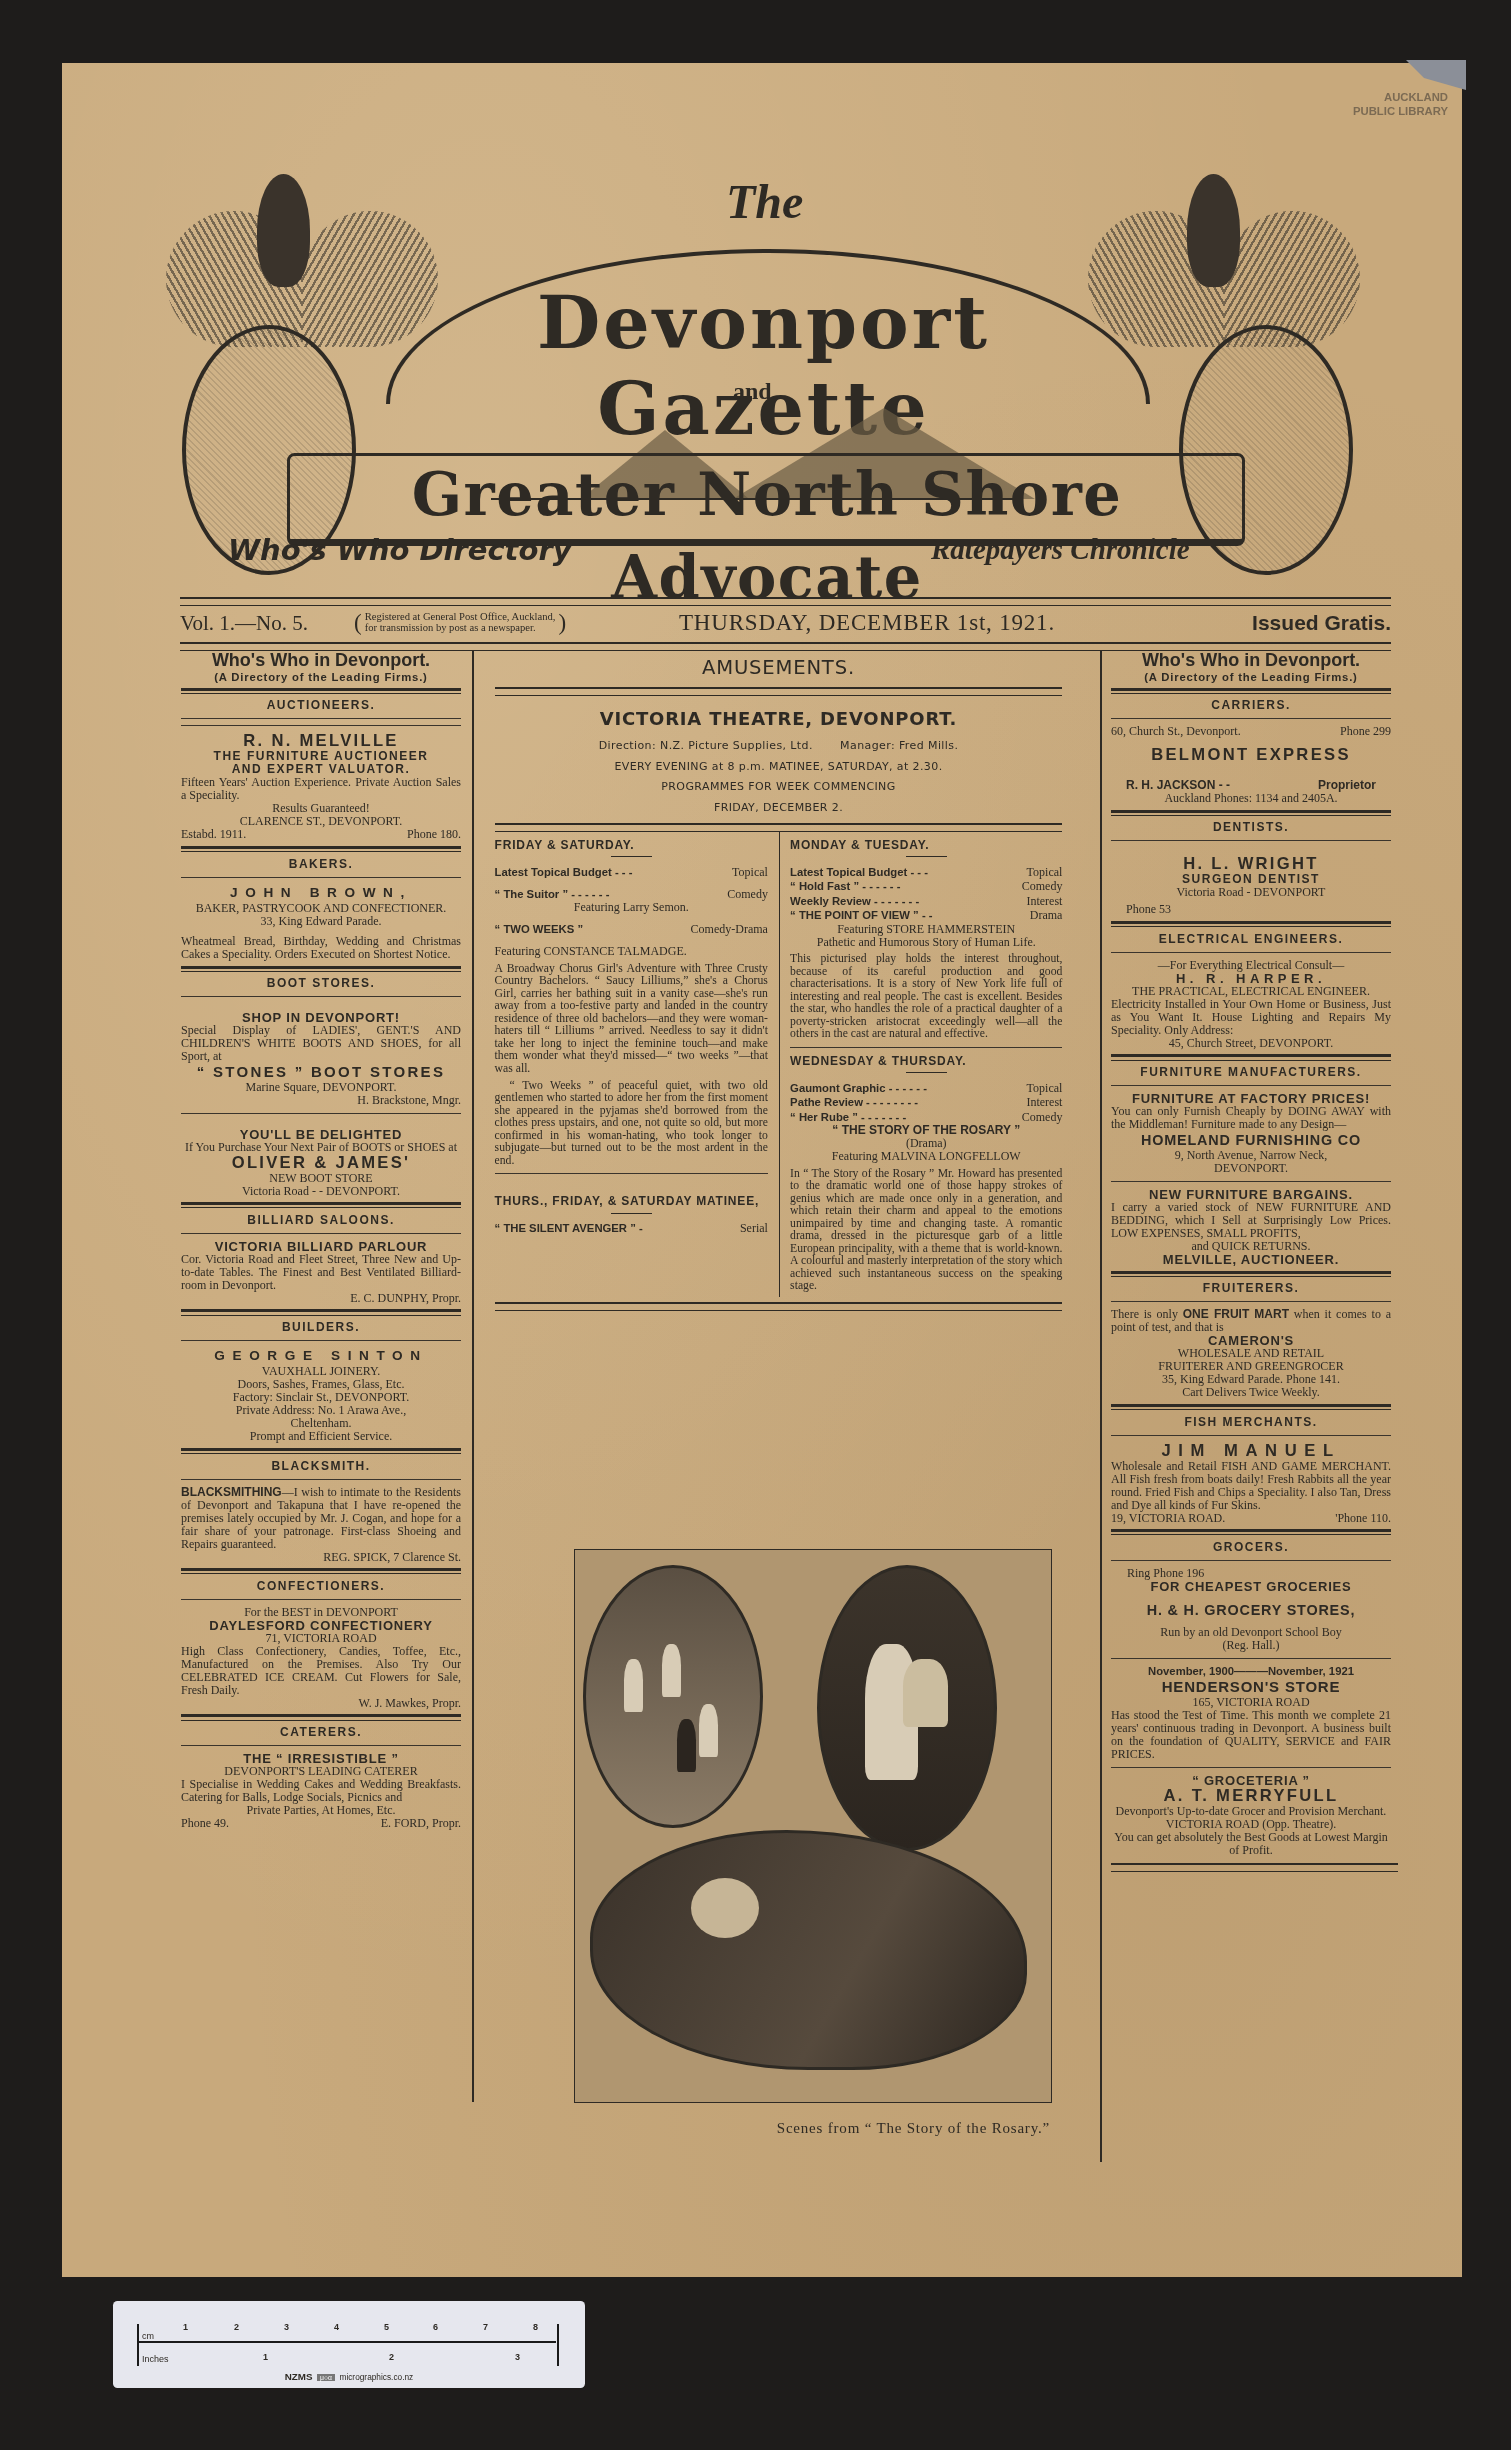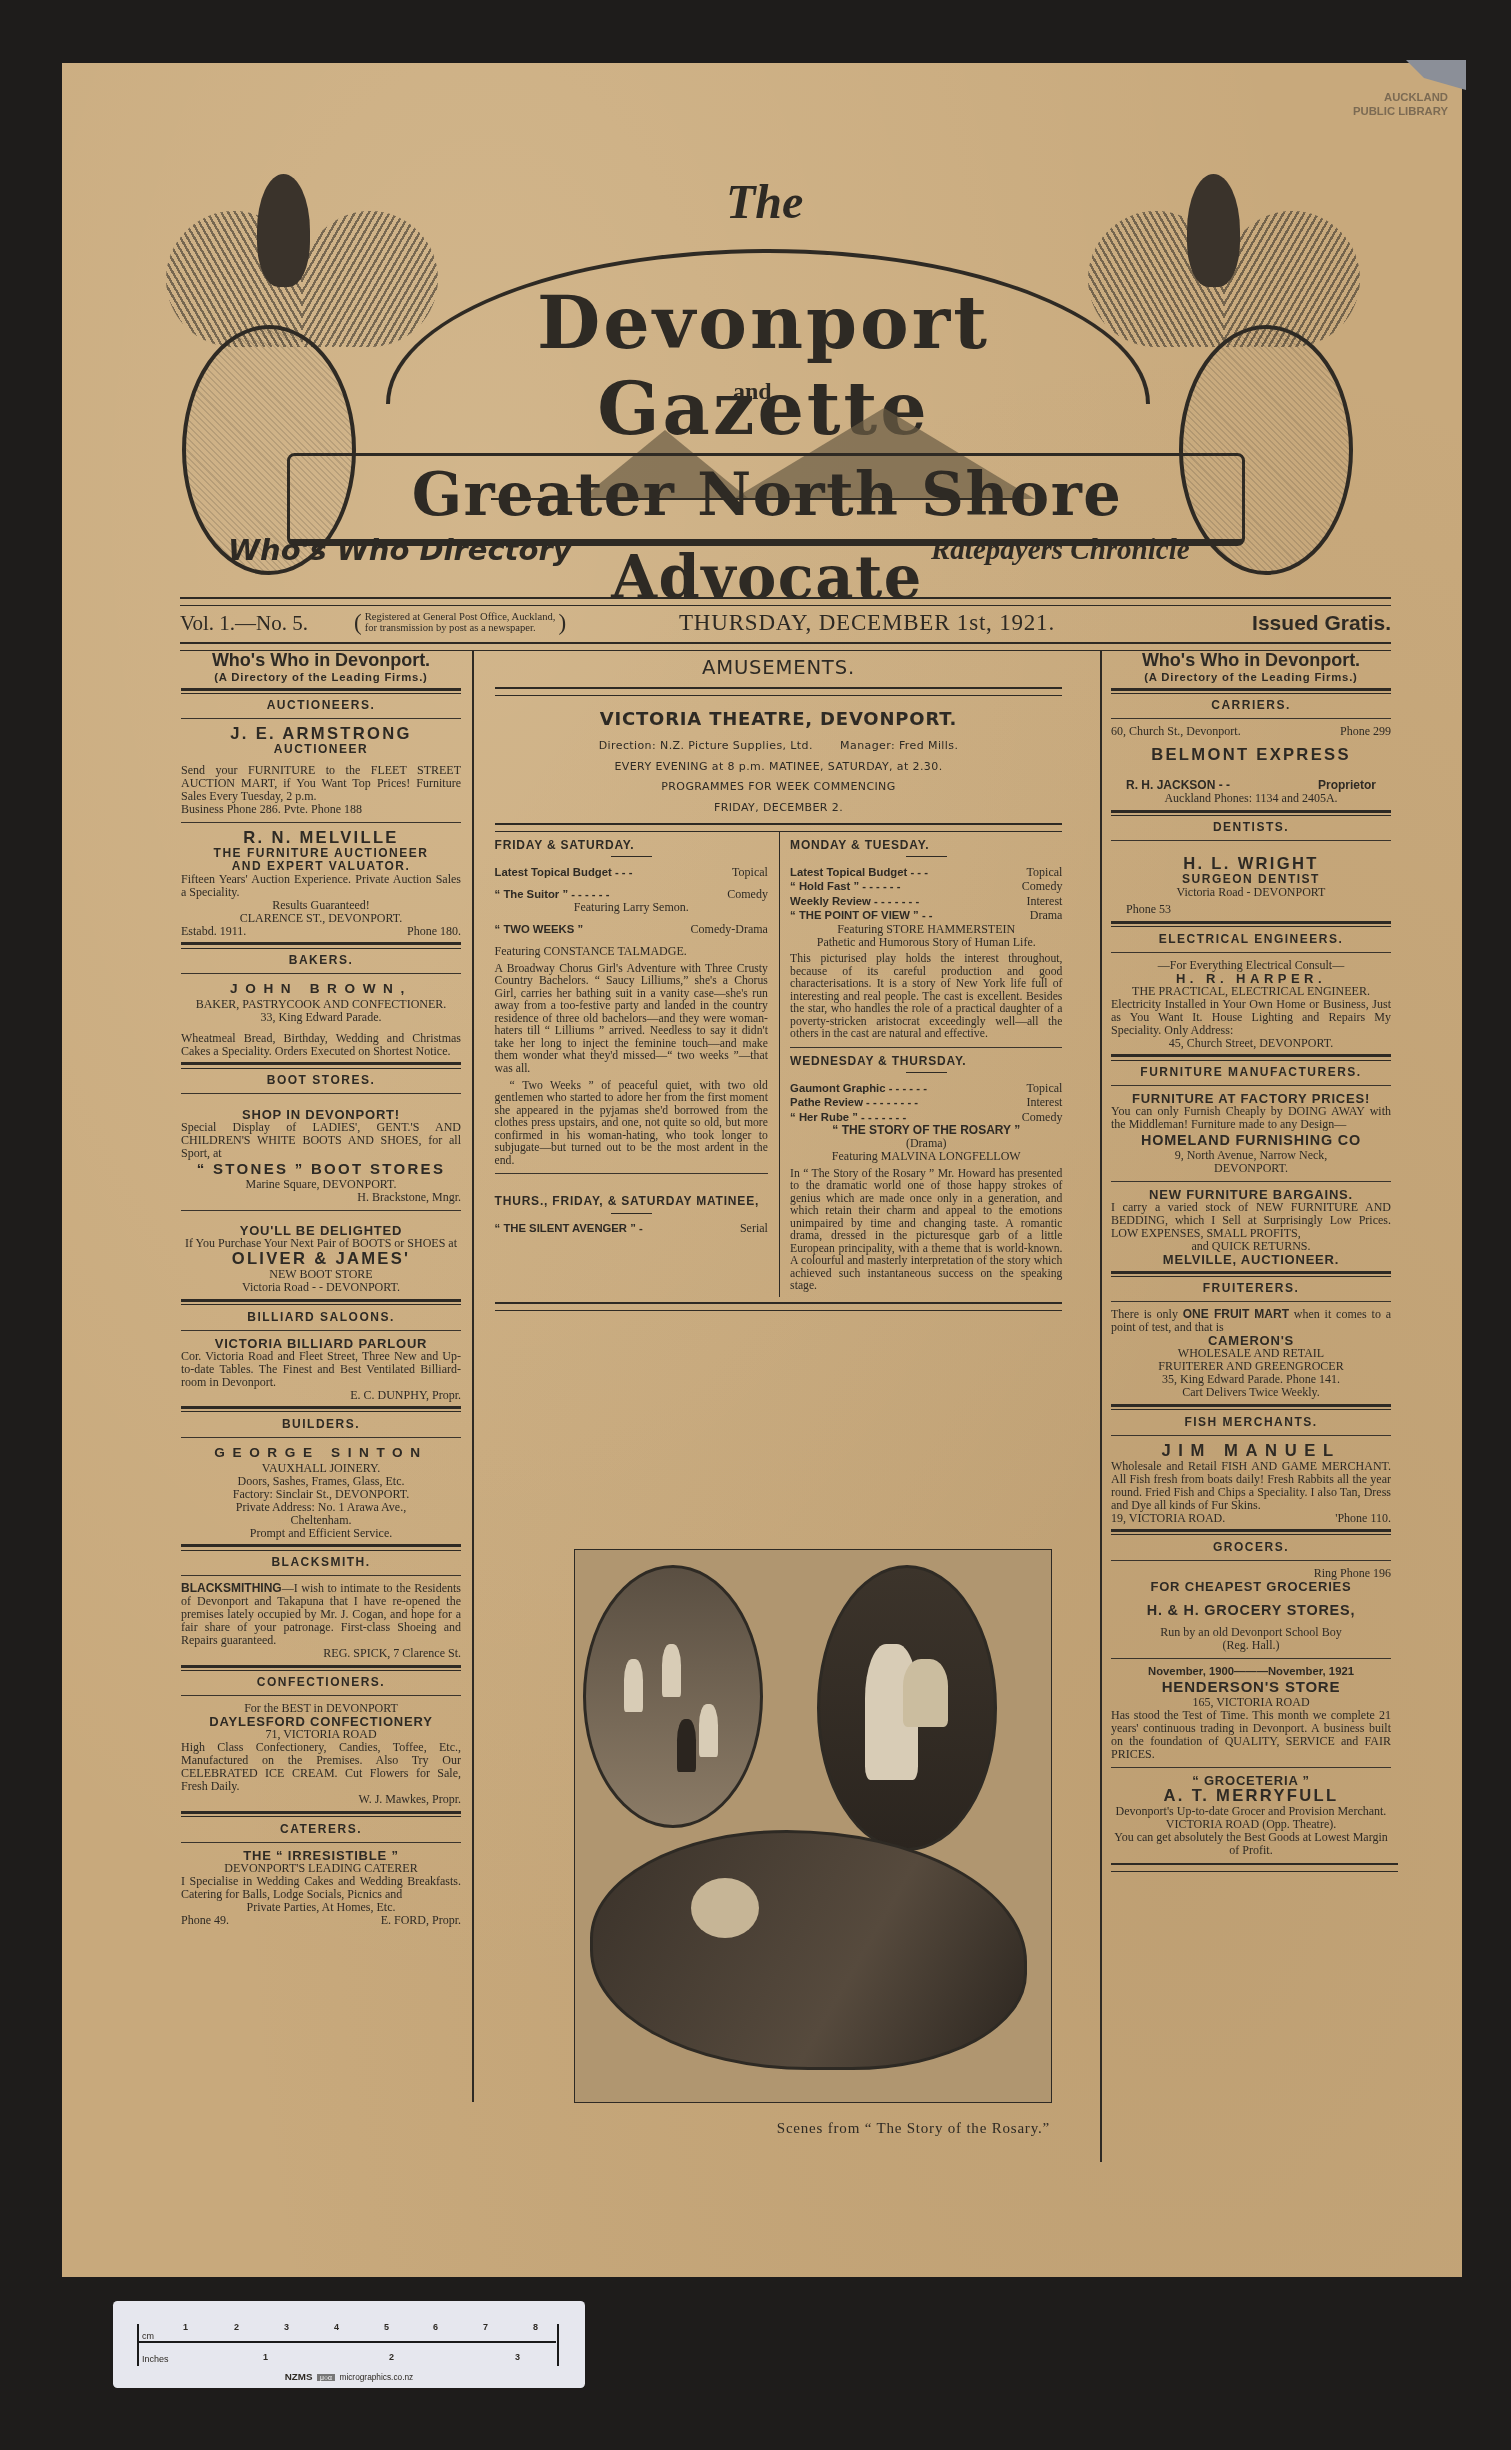--- a/index.html
+++ b/index.html
@@ -142,27 +142,20 @@
 <div class="vline" style="left:472px; top:651px; height:1451px;"></div>
 <div class="vline" style="left:1100px; top:651px; height:1511px;"></div>
 
 <div class="col left">
   <div class="dir-title">Who's Who in Devonport.</div>
   <div class="dir-sub">(A Directory of the Leading Firms.)</div>
   <div class="thick"></div>
 
   <div class="cat">AUCTIONEERS.</div>
   <div class="thin"></div>
-  <div class="ad">
-    <div class="name">J. E. ARMSTRONG</div>
-    <div class="sub">AUCTIONEER</div>
-    <div class="gap"></div>
-    <div class="body">Send your FURNITURE to the FLEET STREET AUCTION MART, if You Want Top Prices! Furniture Sales Every Tuesday, 2 p.m.</div>
-    <div class="body">Business Phone 286.   Pvte. Phone 188</div>
-  </div>
   <div class="thin"></div>
   <div class="ad">
     <div class="name">R. N. MELVILLE</div>
     <div class="sub">THE FURNITURE AUCTIONEER</div>
     <div class="sub">AND EXPERT VALUATOR.</div>
     <div class="body">Fifteen Years' Auction Experience. Private Auction Sales a Speciality.</div>
     <div>Results Guaranteed!</div>
     <div>CLARENCE ST., DEVONPORT.</div>
     <div class="split">
       <span>Estabd. 1911.</span>
@@ -450,21 +443,21 @@
     <div class="split">
         <span>19, VICTORIA ROAD.</span>
         <span>'Phone 110.</span>
       </div>
   </div>
   <div class="thick"></div>
 
   <div class="cat">GROCERS.</div>
   <div class="thin"></div>
   <div class="ad">
-    <div style="text-align:right;margin-left:16px;">Ring Phone 196</div>
+    <div style="text-align:left;margin-left:16px;">Ring Phone 196</div>
     <div class="boldline">FOR CHEAPEST GROCERIES</div>
     <div class="gap"></div>
     <div class="name" style="font-size:14.4px; letter-spacing:0.8px;">H. &amp; H. GROCERY STORES,</div>
     <div class="gap"></div>
     <div>Run by an old Devonport School Boy</div>
     <div>(Reg. Hall.)</div>
   </div>
   <div class="thin"></div>
   <div class="ad">
     <div class="sans" style="font-weight:bold; font-size:11.3px;">November, 1900———November, 1921</div>

